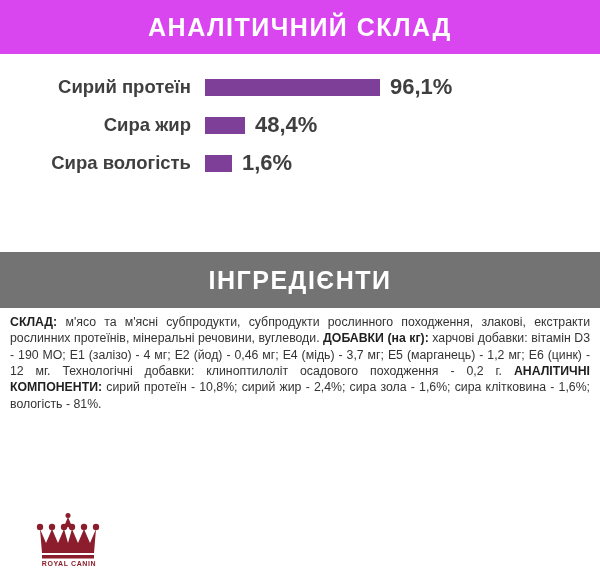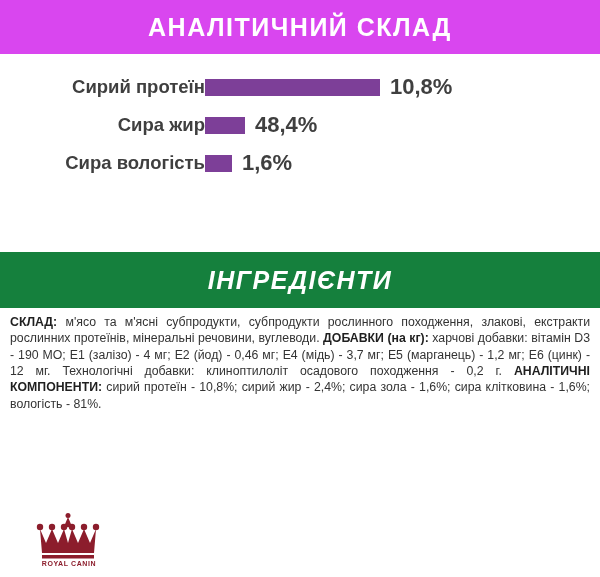--- a/index.html
+++ b/index.html
@@ -49,21 +49,21 @@
 
   .row {
     display: flex;
     align-items: center;
     height: 38px;
   }
 
   .row-label {
     width: 205px;
     text-align: right;
-    padding-right: 0;
+    padding-right: 14px;
     box-sizing: border-box;
     font-size: 18.5px;
     font-weight: bold;
     color: #3f3f3f;
     white-space: nowrap;
   }
 
   .row-bar-wrap {
     flex: 0 0 auto;
     display: flex;
@@ -135,21 +135,21 @@
 
 <div class="panel">
   <div class="band band-analytical" style="background: #d946ef;">АНАЛІТИЧНИЙ СКЛАД</div>
 
   <div class="chart">
 
     <div class="row">
       <div class="row-label">Сирий протеїн</div>
       <div class="row-bar-wrap">
         <span class="bar" style="width: 175px; background: rgb(125, 63, 152);"></span>
-        <span class="row-value">10,8%</span>
+        <span class="row-value">96,1%</span>
       </div>
     </div>
 
     <div class="row">
       <div class="row-label">Сира жир</div>
       <div class="row-bar-wrap">
         <span class="bar" style="width: 40px; background: rgb(125, 63, 152);"></span>
         <span class="row-value">48,4%</span>
       </div>
     </div>
@@ -161,21 +161,21 @@
         <span class="row-value">1,6%</span>
       </div>
     </div>
 
   </div>
 </div>
 
 <div class="gap"></div>
 
 <div class="panel">
-  <div class="band band-ingredients" style="background: #15803d; font-style: italic;">ІНГРЕДІЄНТИ</div>
+  <div class="band band-ingredients" style="background: #737373;">ІНГРЕДІЄНТИ</div>
 
   <div class="ing-text">
     <b>СКЛАД:</b><span> м'ясо та м'ясні субпродукти, субпродукти рослинного походження, злакові, екстракти рослинних протеїнів, мінеральні речовини, вуглеводи. </span><b>ДОБАВКИ (на кг):</b><span> харчові добавки: вітамін D3 - 190 МО; Е1 (залізо) - 4 мг; Е2 (йод) - 0,46 мг; Е4 (мідь) - 3,7 мг; Е5 (марганець) - 1,2 мг; Е6 (цинк) - 12 мг. Технологічні добавки: клиноптилоліт осадового походження - 0,2 г. </span><b>АНАЛІТИЧНІ КОМПОНЕНТИ:</b><span> сирий протеїн - 10,8%; сирий жир - 2,4%; сира зола - 1,6%; сира клітковина - 1,6%; вологість - 81%.</span>
   </div>
 </div>
 
 <div class="footer">
   <svg class="logo" viewBox="0 0 80 56">
     <g fill="#8c1d2c">
       <path d="M40 4 L45 16 L40 14 L35 16 Z"></path>

